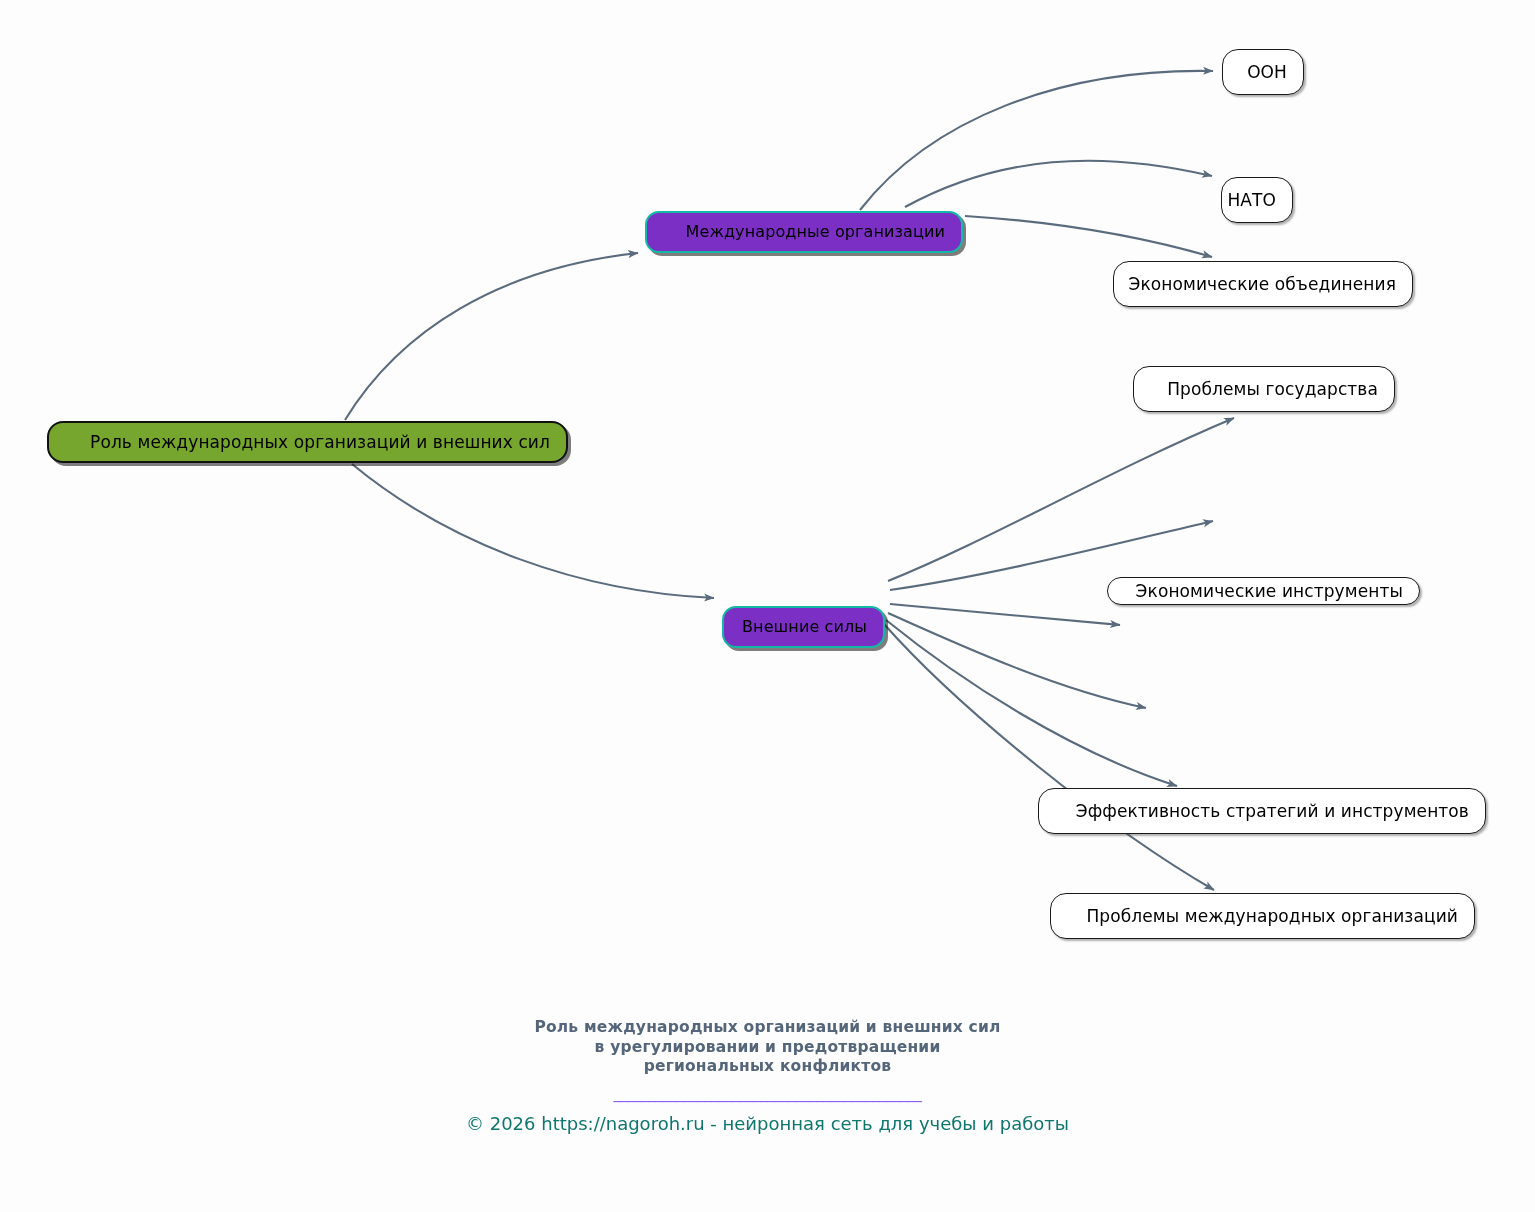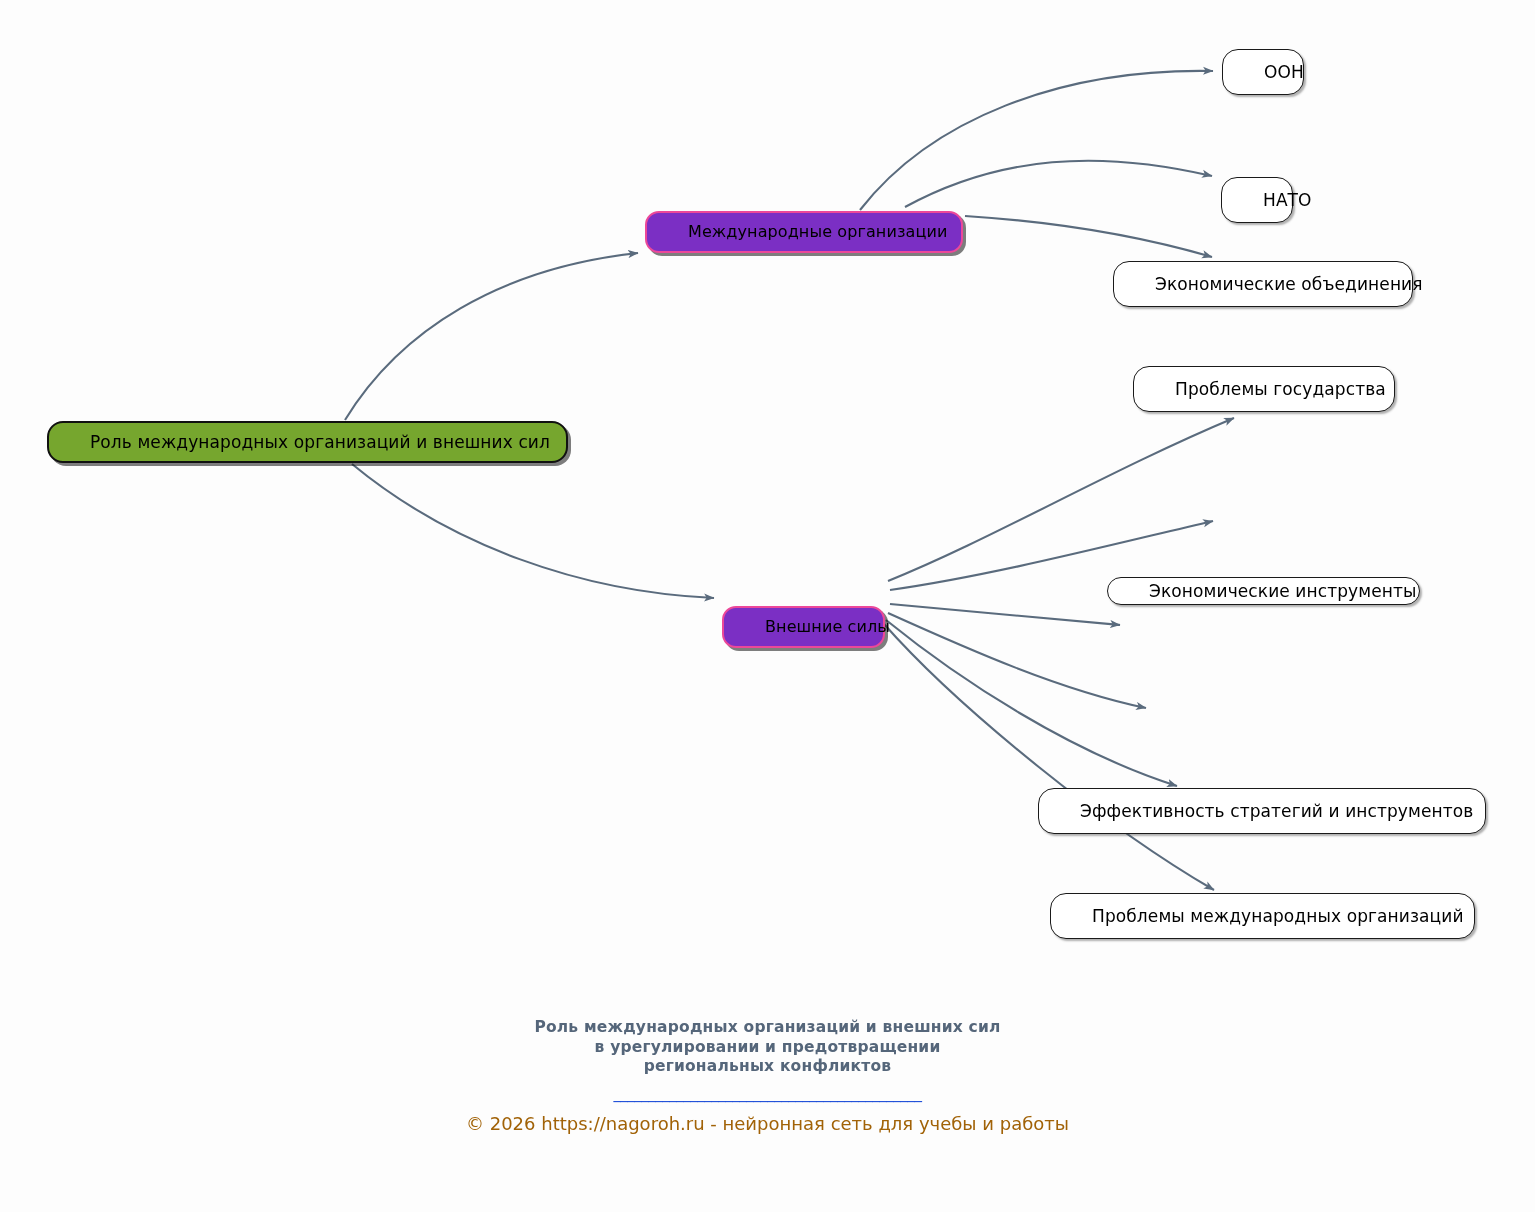--- a/index.html
+++ b/index.html
@@ -24,38 +24,37 @@
     top: 0;
     width: 1535px;
     height: 1212px;
     pointer-events: none;
   }
   .node {
     position: absolute;
     box-sizing: border-box;
     display: flex;
     align-items: center;
-    justify-content: flex-start;
+    justify-content: flex-end;
     border-radius: 14px;
     white-space: nowrap;
     font-family: "DejaVu Sans", sans-serif;
     color: #000000;
     letter-spacing: 0.1px;
-    padding-left: 25px;
   }
   .node-root {
     background: #76a62e;
     border: 2px solid #111111;
     box-shadow: 3px 3px 0 rgba(20,20,20,0.55);
     font-size: 17px;
     border-radius: 16px;
   }
   .node-branch {
     background: #7b2fc4;
-    border: 2px solid #ec4899;
+    border: 2px solid #14b8a6;
     box-shadow: 3px 3px 0 rgba(20,20,20,0.55);
     font-size: 16px;
     border-radius: 14px;
   }
   .node-leaf {
     background: #ffffff;
     border: 1.6px solid #1a1a1a;
     box-shadow: 2px 2px 2px rgba(70,70,70,0.42);
     font-size: 17px;
     border-radius: 16px;
@@ -75,30 +74,30 @@
   }
   .footer-title {
     color: #55667a;
     font-size: 15.5px;
     font-weight: bold;
     line-height: 19.5px;
     letter-spacing: 0.2px;
   }
   .footer-divider {
     margin-top: 8px;
-    color: #1d4ed8;
+    color: #8b5cf6;
     font-size: 15px;
     line-height: 16px;
     letter-spacing: -0.5px;
     overflow: hidden;
     height: 18px;
   }
   .footer-copy {
     margin-top: 10px;
-    color: #a16207;
+    color: #0f766e;
     font-size: 18px;
     line-height: 22px;
   }
 </style>
 </head>
 <body>
 
 <div id="canvas">
 
   <svg id="edges" viewBox="0 0 1535 1212" xmlns="http://www.w3.org/2000/svg">

